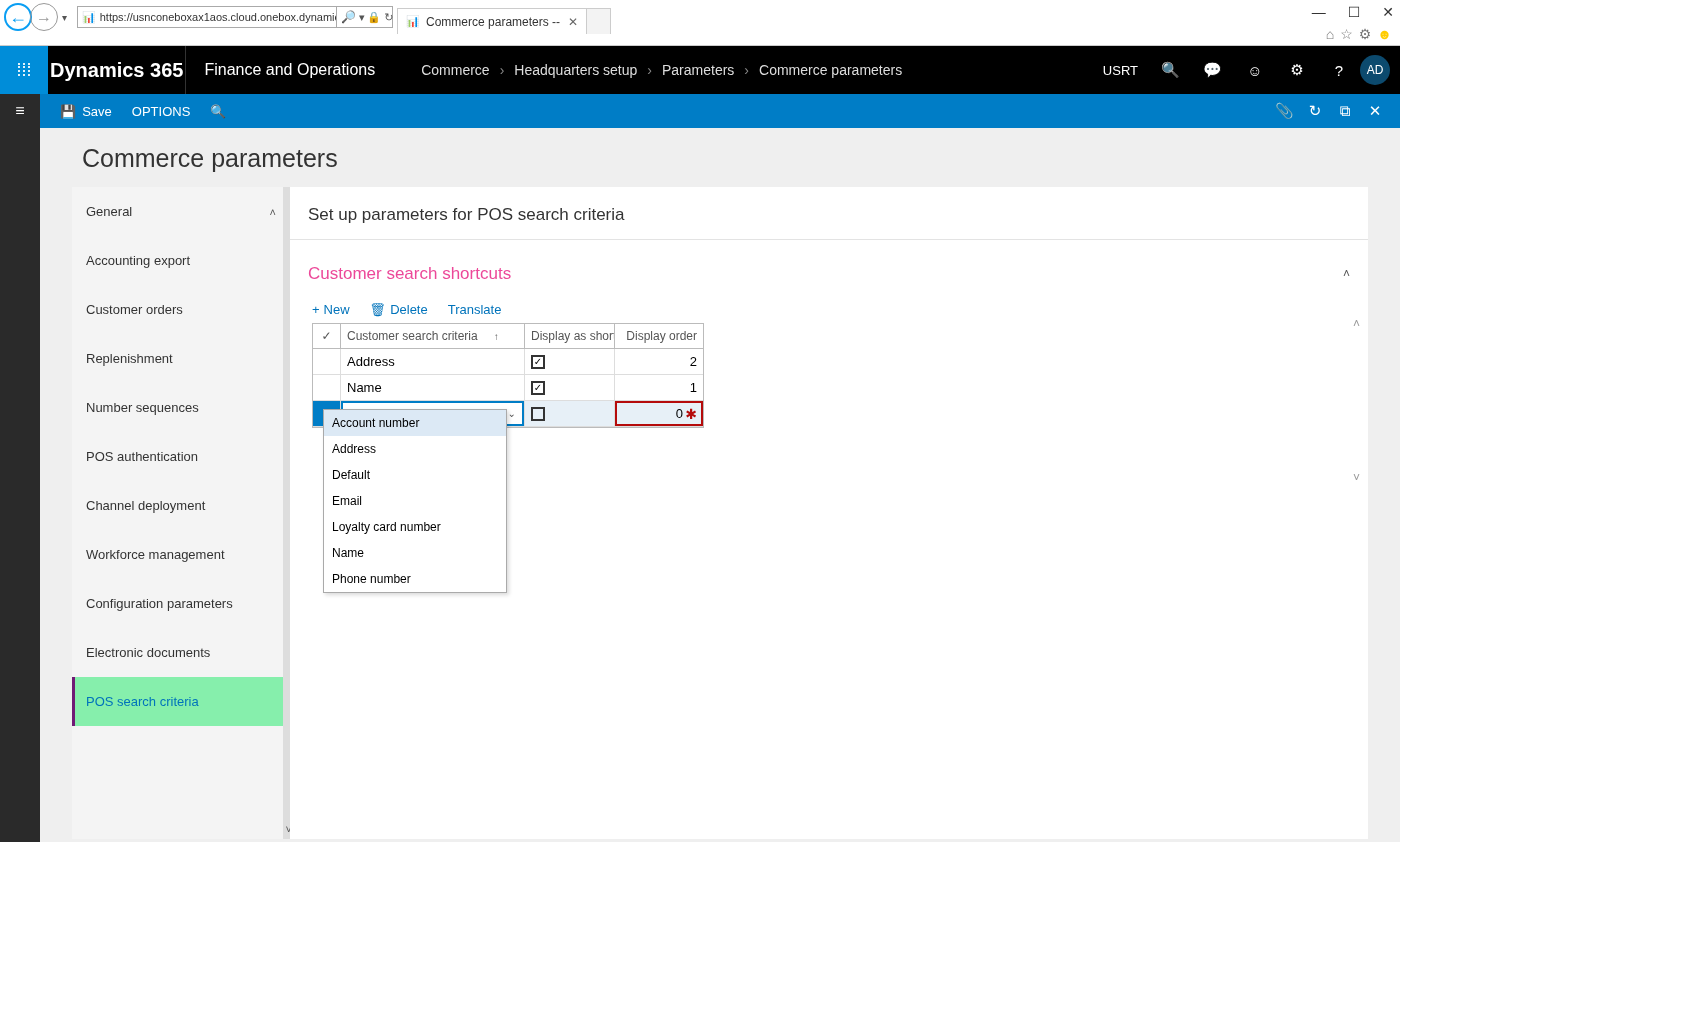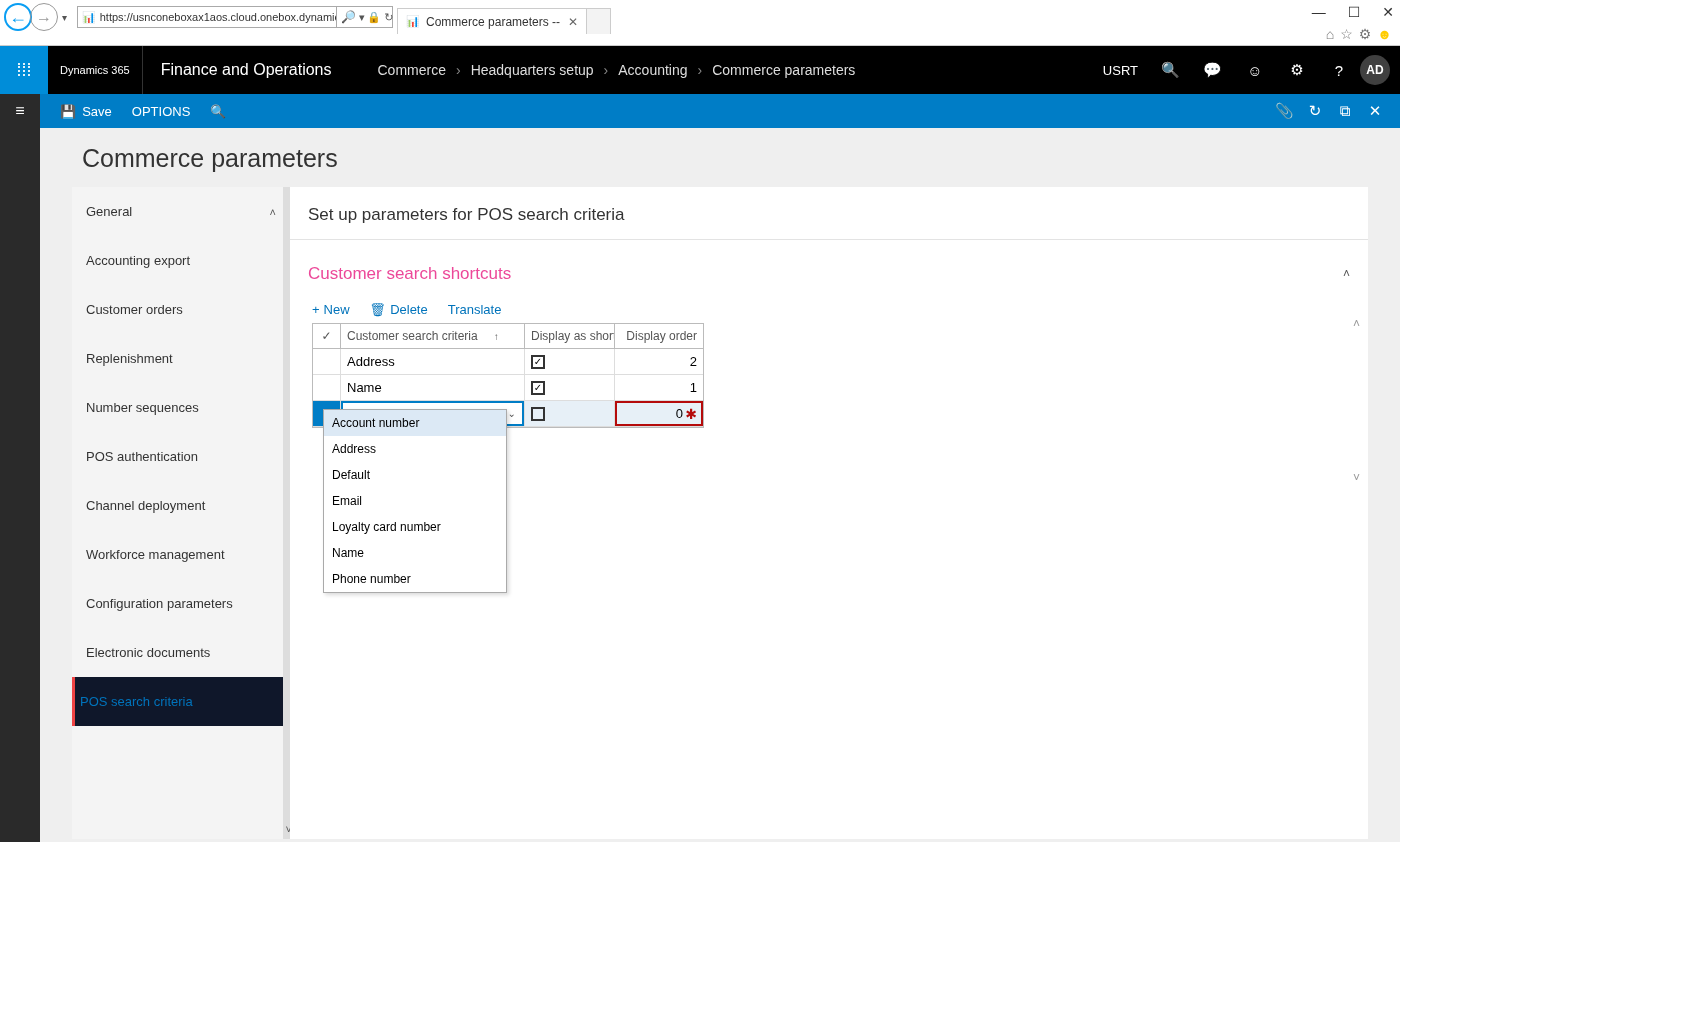--- a/index.html
+++ b/index.html
@@ -14,40 +14,40 @@
 .search-url{display:flex;align-items:center;height:22px;margin-top:6px;border:1px solid #aaa;border-left:none;width:56px;padding:0 4px;color:#555;font-size:11px}
 .tab-row{display:flex;margin-top:6px;margin-left:4px;height:28px;align-items:flex-end}
 .tab{display:flex;align-items:center;padding:4px 8px;background:#fff;border:1px solid #ccc;border-bottom:none;font-size:12px;color:#333;min-width:160px;position:relative;height:26px}
 .tab .x{margin-left:8px;color:#666;font-size:12px}
 .tab-ico{width:14px;height:14px;margin-right:6px;display:flex;align-items:center;justify-content:center;font-size:11px;color:#5a5}
 .win-ctrls{position:absolute;right:6px;top:4px;display:flex;gap:22px;font-size:14px;color:#333}
 .win-ctrls span{cursor:pointer}
 .ie-ctrls{position:absolute;right:8px;top:26px;display:flex;gap:6px;font-size:14px;color:#777}
 .d365-bar{height:48px;background:#000;display:flex;align-items:center;color:#fff}
 .waffle{width:48px;height:48px;background:#008dd9;display:flex;align-items:center;justify-content:center;font-size:18px;color:#fff;cursor:pointer}
-.d365-title{padding:0 12px;font-size:11px;font-weight:400}
+.d365-title{padding:0 2px;font-size:20px;font-weight:700}
 .d365-mod{padding:0 18px;border-left:1px solid #333;font-size:16px;height:48px;display:flex;align-items:center}
 .breadcrumb{display:flex;align-items:center;gap:10px;margin-left:28px;font-size:14px;color:#ddd}
 .breadcrumb .sep{color:#888}
 .navbar-right{margin-left:auto;display:flex;align-items:center;height:60px}
 .nav-item{width:42px;height:48px;display:flex;align-items:center;justify-content:center;color:#fff;font-size:15px;cursor:pointer}
 .nav-company{font-size:13px;padding:0 12px}
-.nav-avatar{width:30px;height:30px;border-radius:50%;background:#404040;display:flex;align-items:center;justify-content:center;font-size:12px;font-weight:700;margin-right:10px}
+.nav-avatar{width:30px;height:30px;border-radius:50%;background:#0c4a6e;display:flex;align-items:center;justify-content:center;font-size:12px;font-weight:400;margin-right:10px}
 .left-rail{position:absolute;left:0;top:94px;width:40px;bottom:0;background:#2a2a2a;color:#fff}
 .rail-ham{width:40px;height:34px;display:flex;align-items:center;justify-content:center;font-size:16px;cursor:pointer}
 .action-bar{position:absolute;left:40px;right:0;top:94px;height:34px;background:#007dc6;color:#fff;display:flex;align-items:center;padding:0 10px;font-size:13px}
 .ab-btn{display:flex;align-items:center;gap:6px;padding:0 10px;cursor:pointer;height:34px}
 .ab-right{margin-left:auto;display:flex;align-items:center}
 .ab-ico{width:30px;height:34px;display:flex;align-items:center;justify-content:center;cursor:pointer;font-size:15px}
 .content{position:absolute;left:40px;right:0;top:128px;bottom:0;background:#efefef;overflow:hidden}
 .page-title{font-size:25px;font-weight:300;color:#333;padding:16px 0 14px 42px}
 .form-wrap{display:flex;padding:0 32px 0 32px;height:calc(100% - 62px)}
 .sidenav{width:218px;background:#f4f4f4;position:relative;height:100%;overflow:hidden}
 .sidenav-item{padding:17px 14px;font-size:13px;color:#333;cursor:pointer;display:flex;align-items:center;justify-content:space-between}
-.sidenav-item.selected{color:#0073bb;border-left:3px solid #ef4444;padding-left:5px;background:#0f172a}
+.sidenav-item.selected{color:#0073bb;border-left:3px solid #701a75;padding-left:11px;background:#86efac}
 .sidenav-chev{color:#555;font-size:11px}
 .sidenav-divider{position:absolute;right:0;top:0;bottom:0;width:7px;background:#ddd}
 .form-main{flex:1;background:#fff;padding:18px 18px;margin-left:0;position:relative}
 .section-title{font-size:17px;font-weight:400;color:#333;margin-bottom:14px}
 .hr{border:none;border-top:1px solid #e3e3e3;margin:0 -18px 14px}
 .fasttab{display:flex;justify-content:space-between;align-items:center;padding:10px 0}
 .fasttab-title{font-size:17px;font-weight:400;color:#ec4899}
 .grid-actions{display:flex;gap:20px;margin:8px 0 6px 4px}
 .ga-btn{color:#0073bb;font-size:13px;cursor:pointer;display:flex;align-items:center;gap:4px}
 .grid{border:1px solid #bbb;font-size:13px;width:392px;margin-left:4px}
@@ -121,21 +121,21 @@
 
   <div class="d365-bar">
     <div class="waffle">⁞⁞⁞</div>
     <div class="d365-title">Dynamics 365</div>
     <div class="d365-mod">Finance and Operations</div>
     <div class="breadcrumb">
       <span>Commerce</span>
         <span class="sep">›</span>
       <span>Headquarters setup</span>
         <span class="sep">›</span>
-      <span>Accounting</span>
+      <span>Parameters</span>
         <span class="sep">›</span>
       <span>Commerce parameters</span>
     </div>
     <div class="navbar-right">
       <div class="nav-company">USRT</div>
       <div class="nav-item">🔍</div>
       <div class="nav-item">💬</div>
       <div class="nav-item">☺</div>
       <div class="nav-item">⚙</div>
       <div class="nav-item">?</div>

